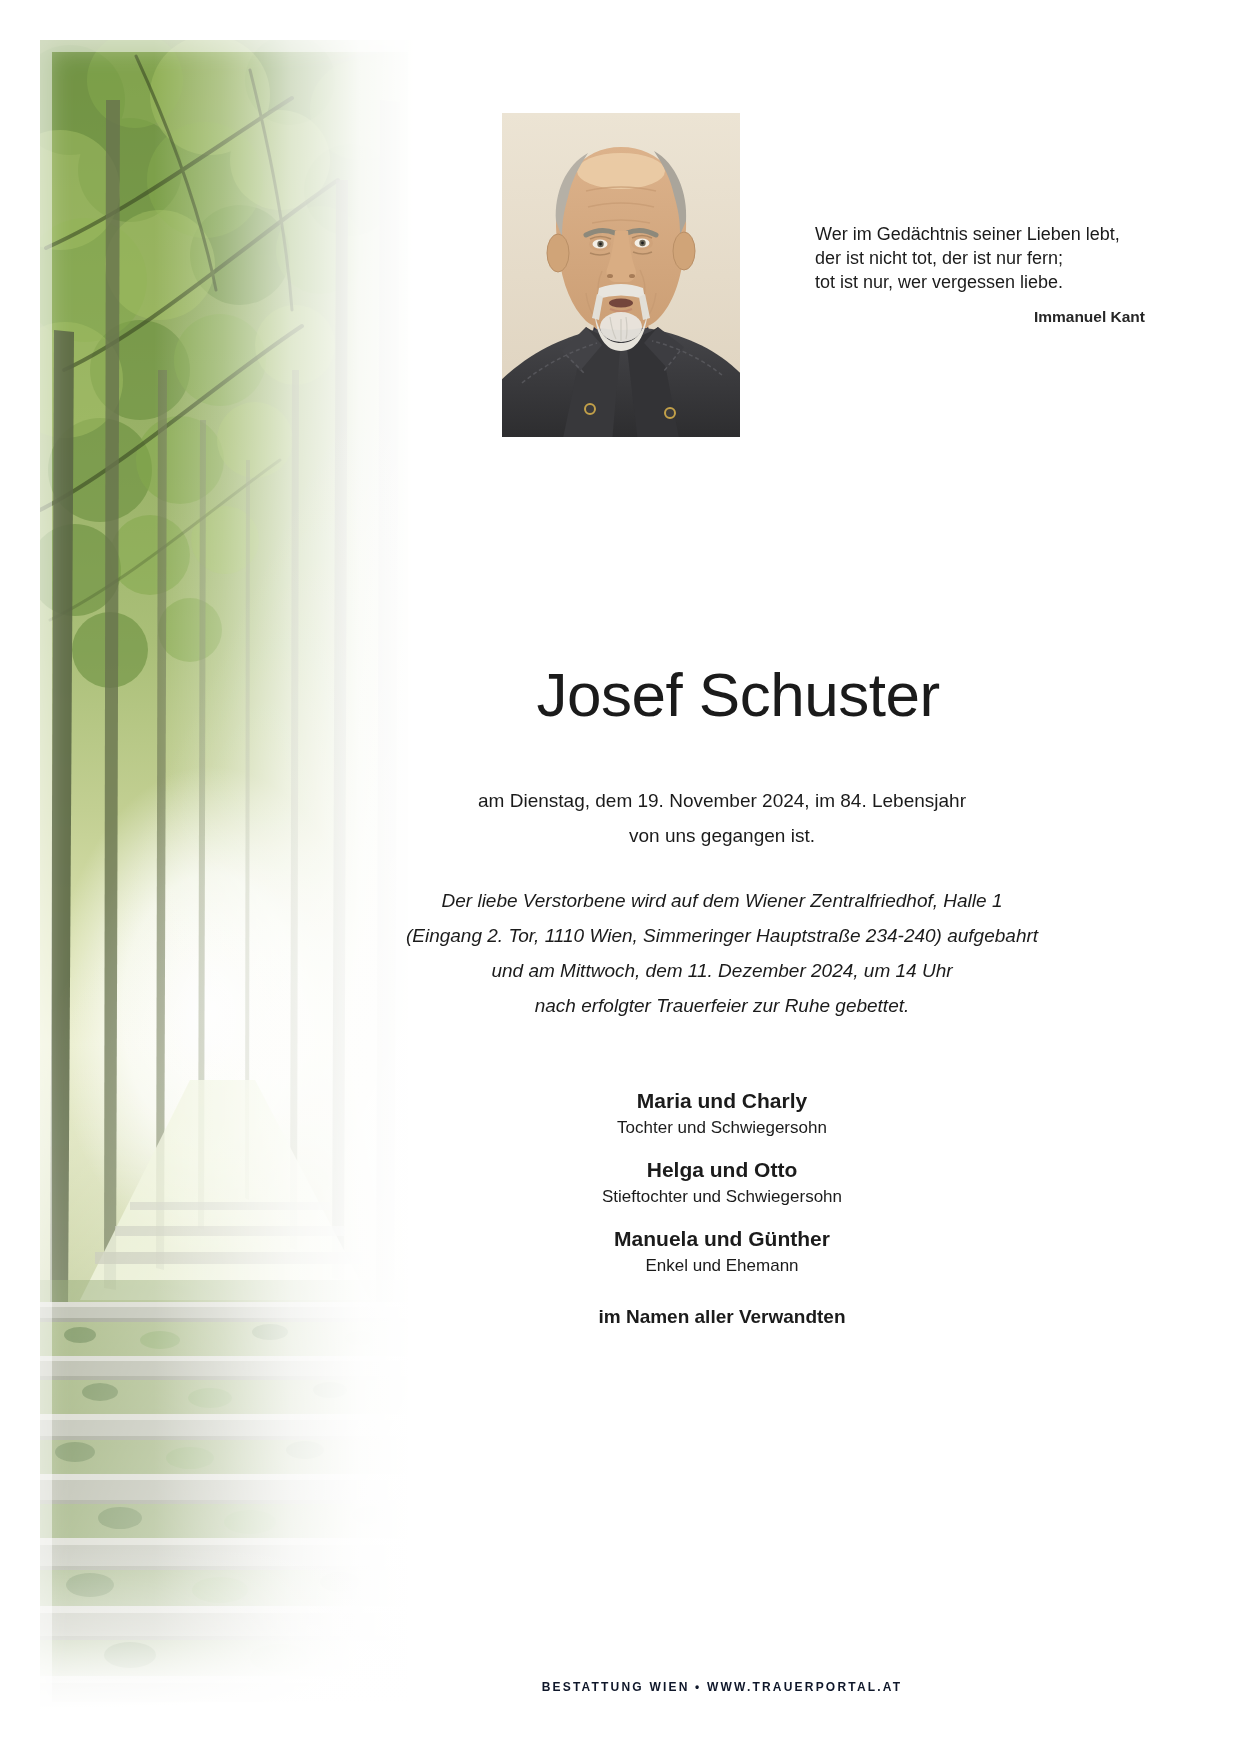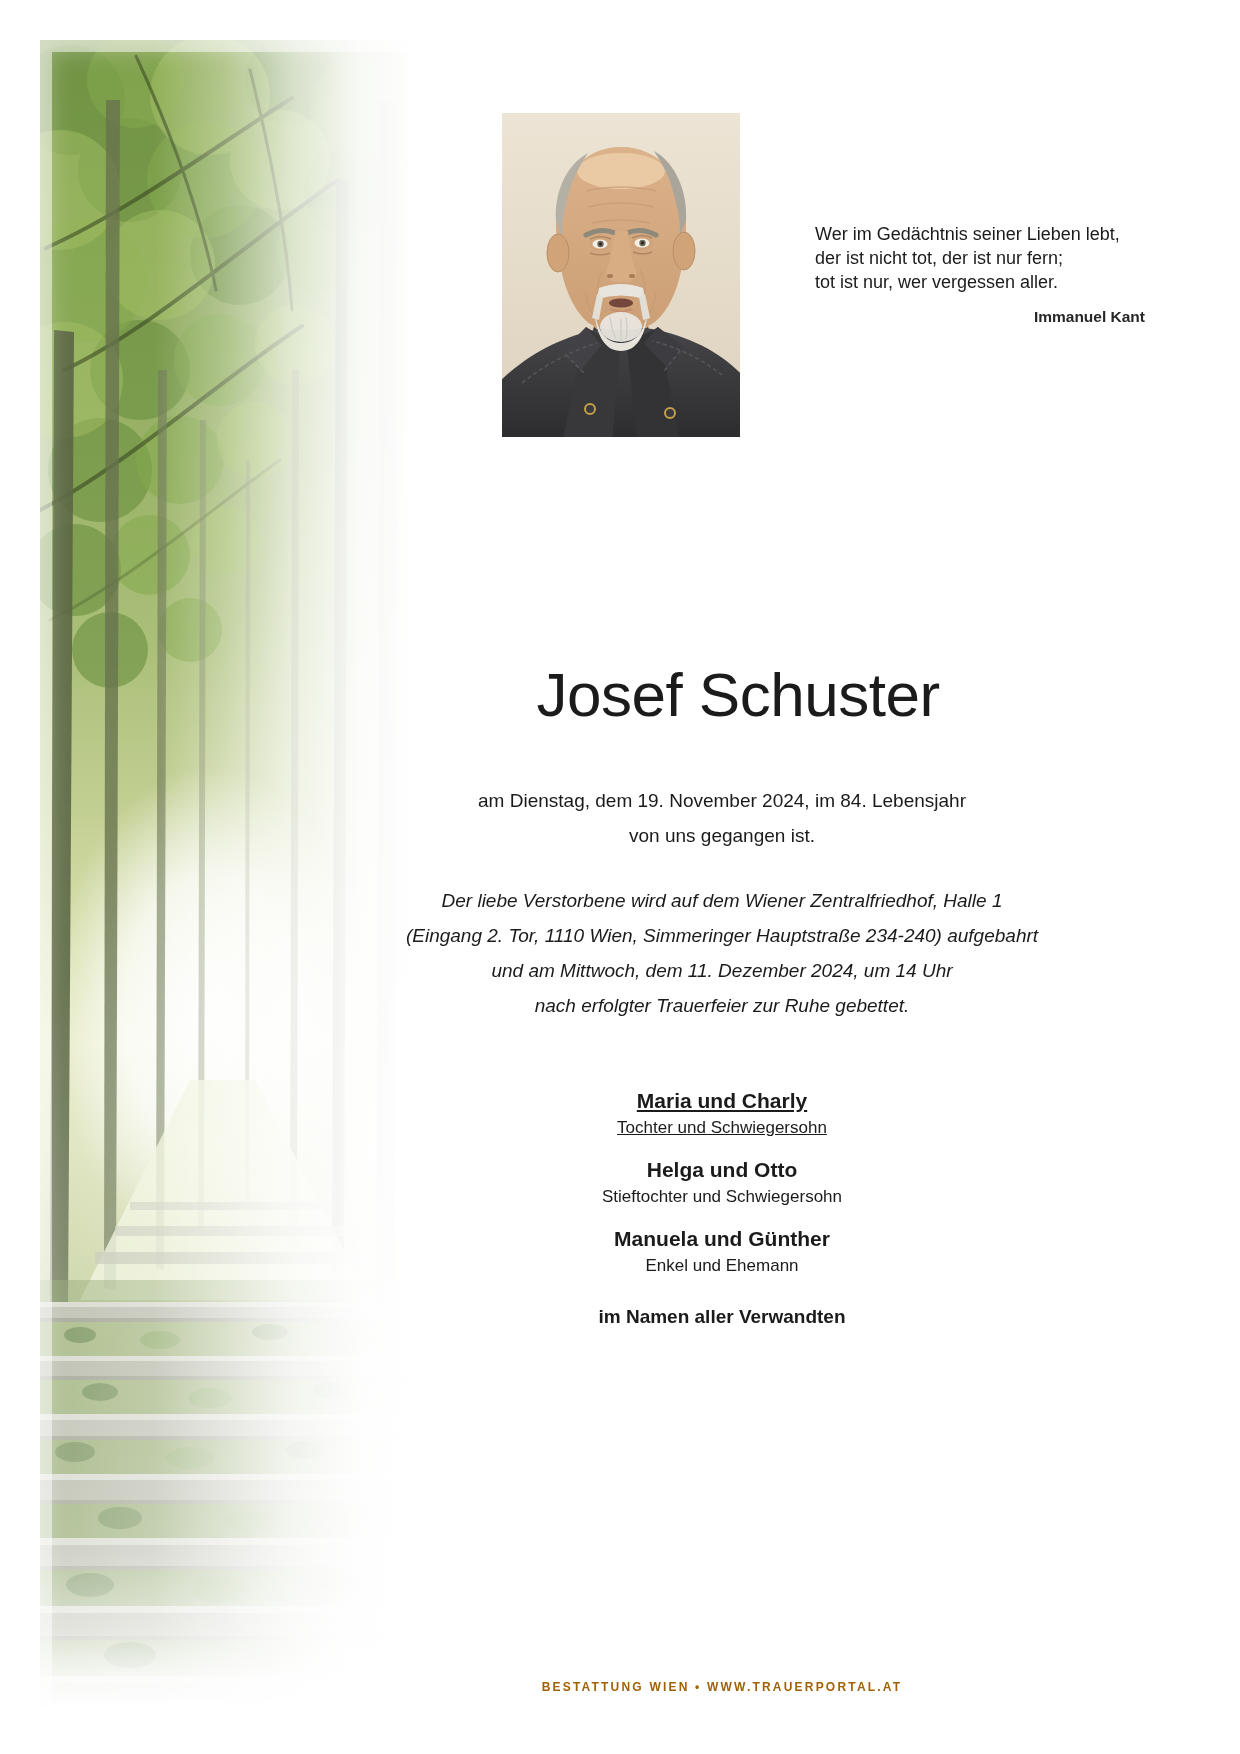--- a/index.html
+++ b/index.html
@@ -50,26 +50,26 @@
   
   .col{position:absolute;left:372px;width:700px;text-align:center;white-space:nowrap;}
   .para{font-size:19px;line-height:35px;}
   .intro{top:530px;}
   .name{top:643px;font-size:62px;line-height:72px;font-weight:400;letter-spacing:-0.5px;margin:16px;}
   .death{top:783px;}
   .funeral{top:883px;font-style:italic;}
   .mourner{line-height:30px;}
   .m-names{font-size:21px;font-weight:600;}
   .m-rel{font-size:17px;line-height:24px;}
-  .m1{top:1086px;text-decoration:underline;}
+  .m1{top:1086px;}
   .m2{top:1155px;}
   .m3{top:1224px;}
   .closing{top:1306px;font-size:19px;font-weight:600;}
   .place-date{top:1512px;font-size:20px;}
-  .footer{top:1680px;font-size:12px;font-weight:700;letter-spacing:2.2px;color:#a16207;}
+  .footer{top:1680px;font-size:12px;font-weight:700;letter-spacing:2.2px;color:#0f172a;}
 </style>
 </head>
 <body>
 
 <div class="page">
 
   <div class="forest">
     <div class="forest-base"></div>
     <svg class="forest-art" viewBox="0 0 380 1674" preserveAspectRatio="none">
 
@@ -273,21 +273,21 @@
     <g stroke="#c9c6bd" stroke-width="1.2" opacity="0.8" fill="none">
       <path d="M108,204 Q110,218 114,226"></path>
         <path d="M124,204 Q126,218 124,226"></path>
         <path d="M119,206 L119,228"></path>
     </g>
   </svg>
 
   <div class="quote">
     <div>Wer im Gedächtnis seiner Lieben lebt,</div>
     <div>der ist nicht tot, der ist nur fern;</div>
-    <div>tot ist nur, wer vergessen aller.</div>
+    <div>tot ist nur, wer vergessen liebe.</div>
     <div class="q-attr">Immanuel Kant</div>
   </div>
 
 
   <h1 class="col name">Josef Schuster</h1>
 
   <div class="col para death">
     <div>am Dienstag, dem 19. November 2024, im 84. Lebensjahr</div>
     <div>von uns gegangen ist.</div>
   </div>

